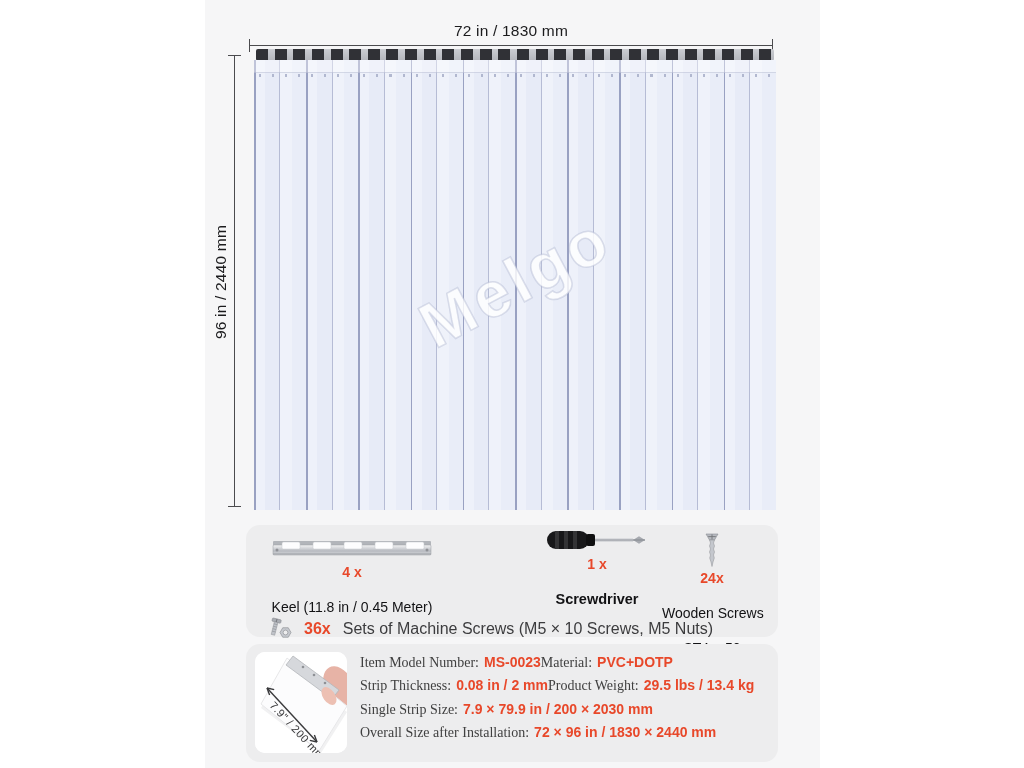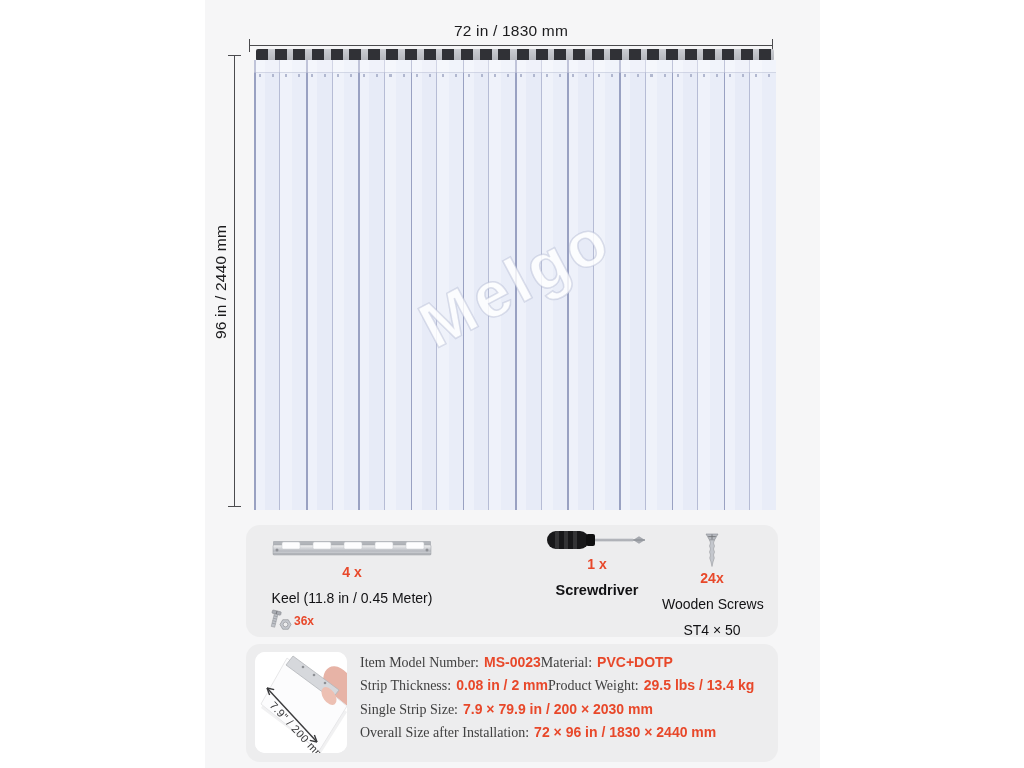--- a/index.html
+++ b/index.html
@@ -68,30 +68,30 @@
   }
 
   
   .panel { position:absolute; left:246px; width:532px; background:#ededee; border-radius:14px; }
   #accessories-panel { top:525px; height:112px; }
   #specs-panel      { top:644px; height:118px; }
 
   .acc-item { position:absolute; text-align:center; }
   .acc-img  { display:flex; align-items:center; justify-content:center; }
   .acc-count { font-size:14px; font-weight:700; color:#e8482a; margin-top:1px; }
-  .acc-label { font-size:14px; color:#121214; margin-top:10px; white-space:nowrap; }
+  .acc-label { font-size:14px; color:#121214; margin-top:19px; white-space:nowrap; }
   #acc-keel        { left:2px;  top:10px; width:208px; }  #acc-keel .acc-img { height:28px; }
   #acc-clips       { left:210px;top:14px; width:84px;  }  #acc-clips .acc-img { height:24px; }
   #acc-screwdriver { left:294px;top:0;  width:114px; }  #acc-screwdriver .acc-img { height:30px; }
   #acc-screwdriver .acc-label { font-weight:600; font-size:14.5px; }
   #acc-screws      { left:416px;top:5px;  width:100px; }  #acc-screws .acc-img { height:39px; }
 
   .machine-screws-row {
-    position:absolute; left:20px; top:84px; display:flex; align-items:center; gap:2px;
-    font-size:12px; color:#3c3c3e; white-space:nowrap;
+    position:absolute; left:20px; top:92px; display:flex; align-items:center; gap:12px;
+    font-size:16px; color:#3c3c3e; white-space:nowrap;
   }
   .machine-screws-row .ms-count { color:#e8482a; font-weight:700; }
 
   .spec-photo {
     position:absolute; left:9px; top:8px; width:92px; height:101px;
     background:#ffffff; border-radius:10px; overflow:hidden;
   }
   .spec-rows { position:absolute; left:114px; top:7px; }
   .spec-line { height:23.4px; line-height:23.4px; font-size:14px; white-space:nowrap; }
   .spec-label { color:#404040; font-weight:500;font-family:Liberation Serif, serif; }
@@ -187,20 +187,21 @@
       <g transform="rotate(14 8 12)">
         <rect x="4" y="1.5" width="9" height="3.4" rx="0.8" fill="#a9acb2" stroke="#85878c" stroke-width="0.5"></rect>
         <path d="M8.5,1.5 v3.4" stroke="#6f7176" stroke-width="0.8"></path>
         <rect x="6.6" y="4.9" width="3.6" height="13" fill="#c0c3c9" stroke="#85878c" stroke-width="0.4"></rect>
         <path d="M6.6,7 h3.6 M6.6,9.5 h3.6 M6.6,12 h3.6 M6.6,14.5 h3.6" stroke="#8f9298" stroke-width="0.6"></path>
       </g>
       <polygon points="25,15.5 22.25,20.26 16.75,20.26 14,15.5 16.75,10.74 22.25,10.74" fill="#c6c9cf" stroke="#85878c" stroke-width="0.6"></polygon>
       <circle cx="19.5" cy="15.5" r="2.4" fill="#ededee" stroke="#85878c" stroke-width="0.6"></circle>
     </svg>
     <span class="ms-count">36x</span>
+    <span>Sets of Machine Screws (M5 × 10 Screws, M5 Nuts)</span>
   </div>
 </div>
 
 <div class="panel" id="specs-panel">
 
   <div class="spec-photo">
     <svg width="92" height="101" viewBox="0 0 92 101">
       <rect width="92" height="101" fill="#ffffff"></rect>
       <ellipse cx="84" cy="34" rx="14" ry="21" transform="rotate(-28 84 34)" fill="#e7b3a6"></ellipse>
       <polygon points="30,12 92,60 66,101 6,56" fill="#f1f1f2"></polygon>

